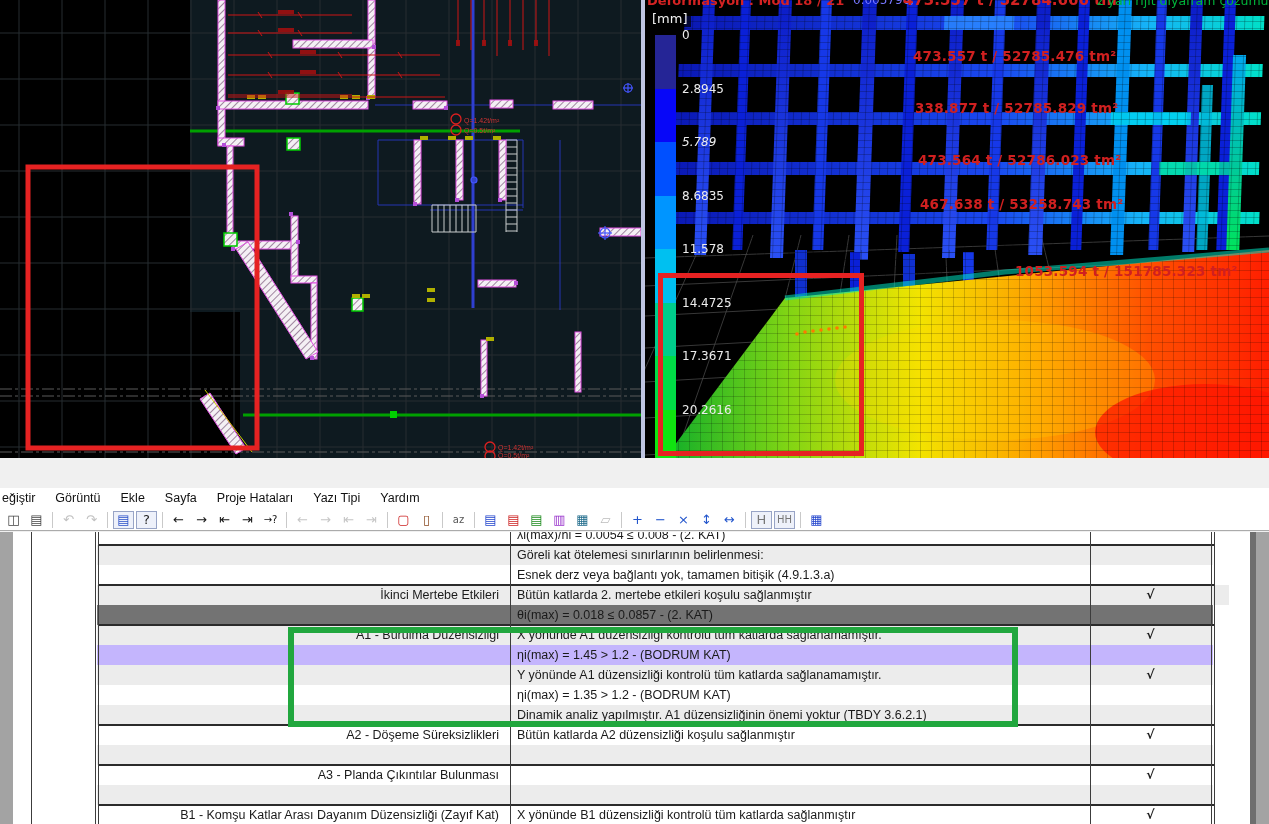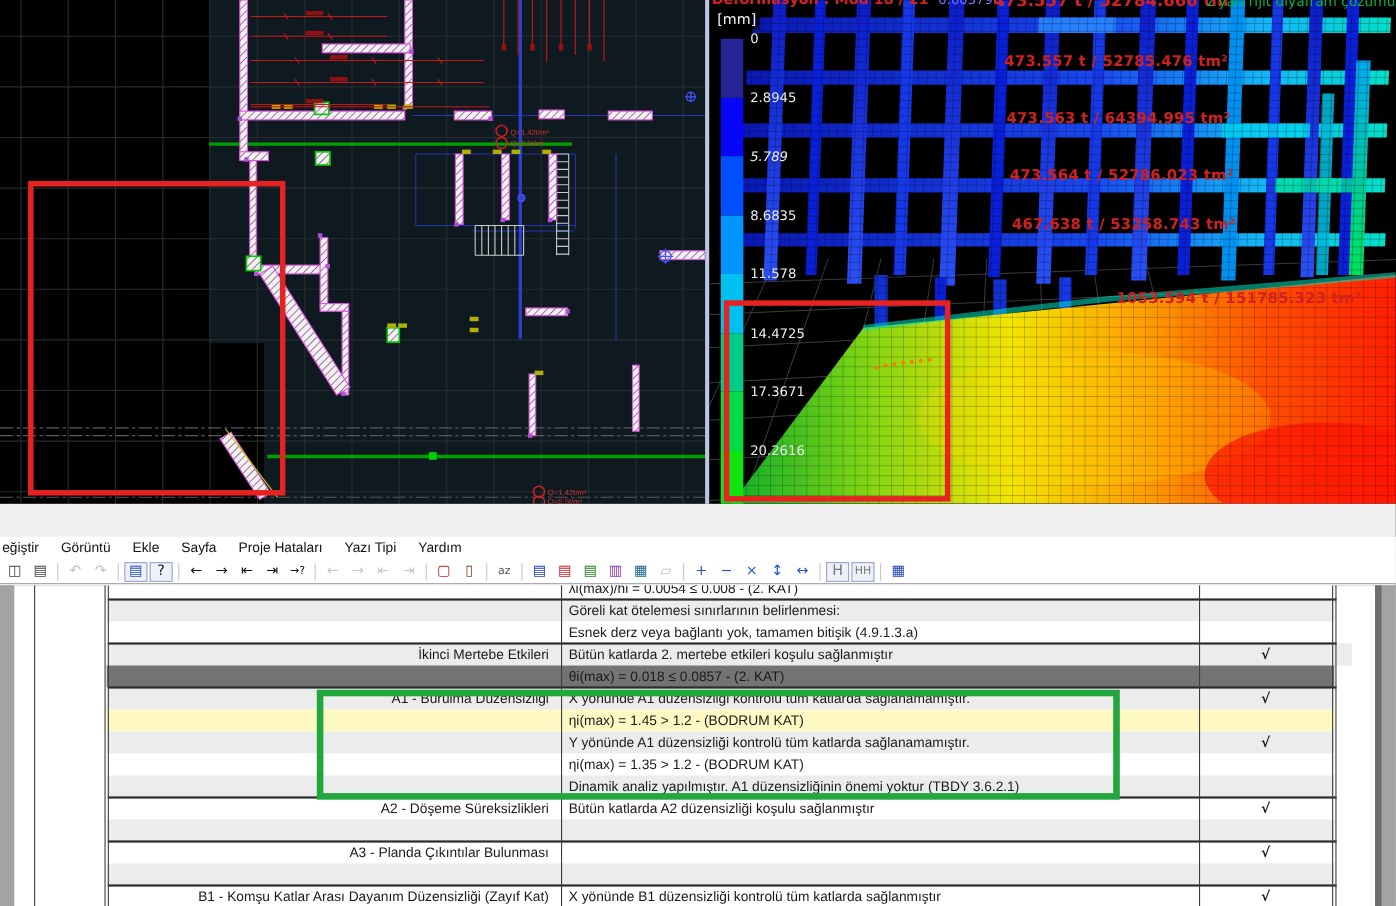--- a/index.html
+++ b/index.html
@@ -411,21 +411,21 @@
             <div class="legend-tick" style="top: 188.5px;">8.6835</div>
             <div class="legend-tick" style="top: 242px;">11.578</div>
             <div class="legend-tick" style="top: 295.5px;">14.4725</div>
             <div class="legend-tick" style="top: 349px;">17.3671</div>
             <div class="legend-tick" style="top: 402.5px;">20.2616</div>
           </div>
       </div>
 
       <div id="force-labels">
           <div class="force-label" style="left: 268px; top: 48px;">473.557 t / 52785.476 tm²</div>
-          <div class="force-label" style="left: 270px; top: 100px;">473.563 t / 64394.995 tm²</div>
+          <div class="force-label" style="left: 270px; top: 100px;">338.877 t / 52785.829 tm²</div>
           <div class="force-label" style="left: 273px; top: 152px;">473.564 t / 52786.023 tm²</div>
           <div class="force-label" style="left: 275px; top: 196px;">467.638 t / 53258.743 tm²</div>
           <div class="force-label" style="left: 370px; top: 263px;">1053.594 t / 151785.323 tm²</div>
         </div>
       <div class="anno-red" id="fem-red-box"></div>
     </div>
   </div>
 
   <div id="report-window">
     <div id="menubar"><span class="menu-item">eğiştir</span><span class="menu-item">Görüntü</span><span class="menu-item">Ekle</span><span class="menu-item">Sayfa</span><span class="menu-item">Proje Hataları</span><span class="menu-item">Yazı Tipi</span><span class="menu-item">Yardım</span></div>
@@ -504,21 +504,21 @@
             <div class="cell cell-label"></div>
             <div class="cell cell-text">θi(max) = 0.018 ≤ 0.0857 - (2. KAT)</div>
             <div class="cell cell-check"></div>
           </div>
           <div class="trow" style="top: 93px; background: rgb(236, 236, 236);">
             <div class="cell cell-label">A1 - Burulma Düzensizliği</div>
             <div class="cell cell-text">X yönünde A1 düzensizliği kontrolü tüm katlarda sağlanamamıştır.</div>
             <div class="cell cell-check">√</div>
           </div>
           <div class="hsec" style="top: 92px;"></div>
-          <div class="trow" style="top: 113px; background: #fef9c3;">
+          <div class="trow" style="top: 113px; background: #c4b5fd;">
             <div class="cell cell-label"></div>
             <div class="cell cell-text">ηi(max) = 1.45 &gt; 1.2 - (BODRUM KAT)</div>
             <div class="cell cell-check"></div>
           </div>
           <div class="trow" style="top: 133px; background: rgb(236, 236, 236);">
             <div class="cell cell-label"></div>
             <div class="cell cell-text">Y yönünde A1 düzensizliği kontrolü tüm katlarda sağlanamamıştır.</div>
             <div class="cell cell-check">√</div>
           </div>
           <div class="trow" style="top: 153px; background: rgb(255, 255, 255);">

